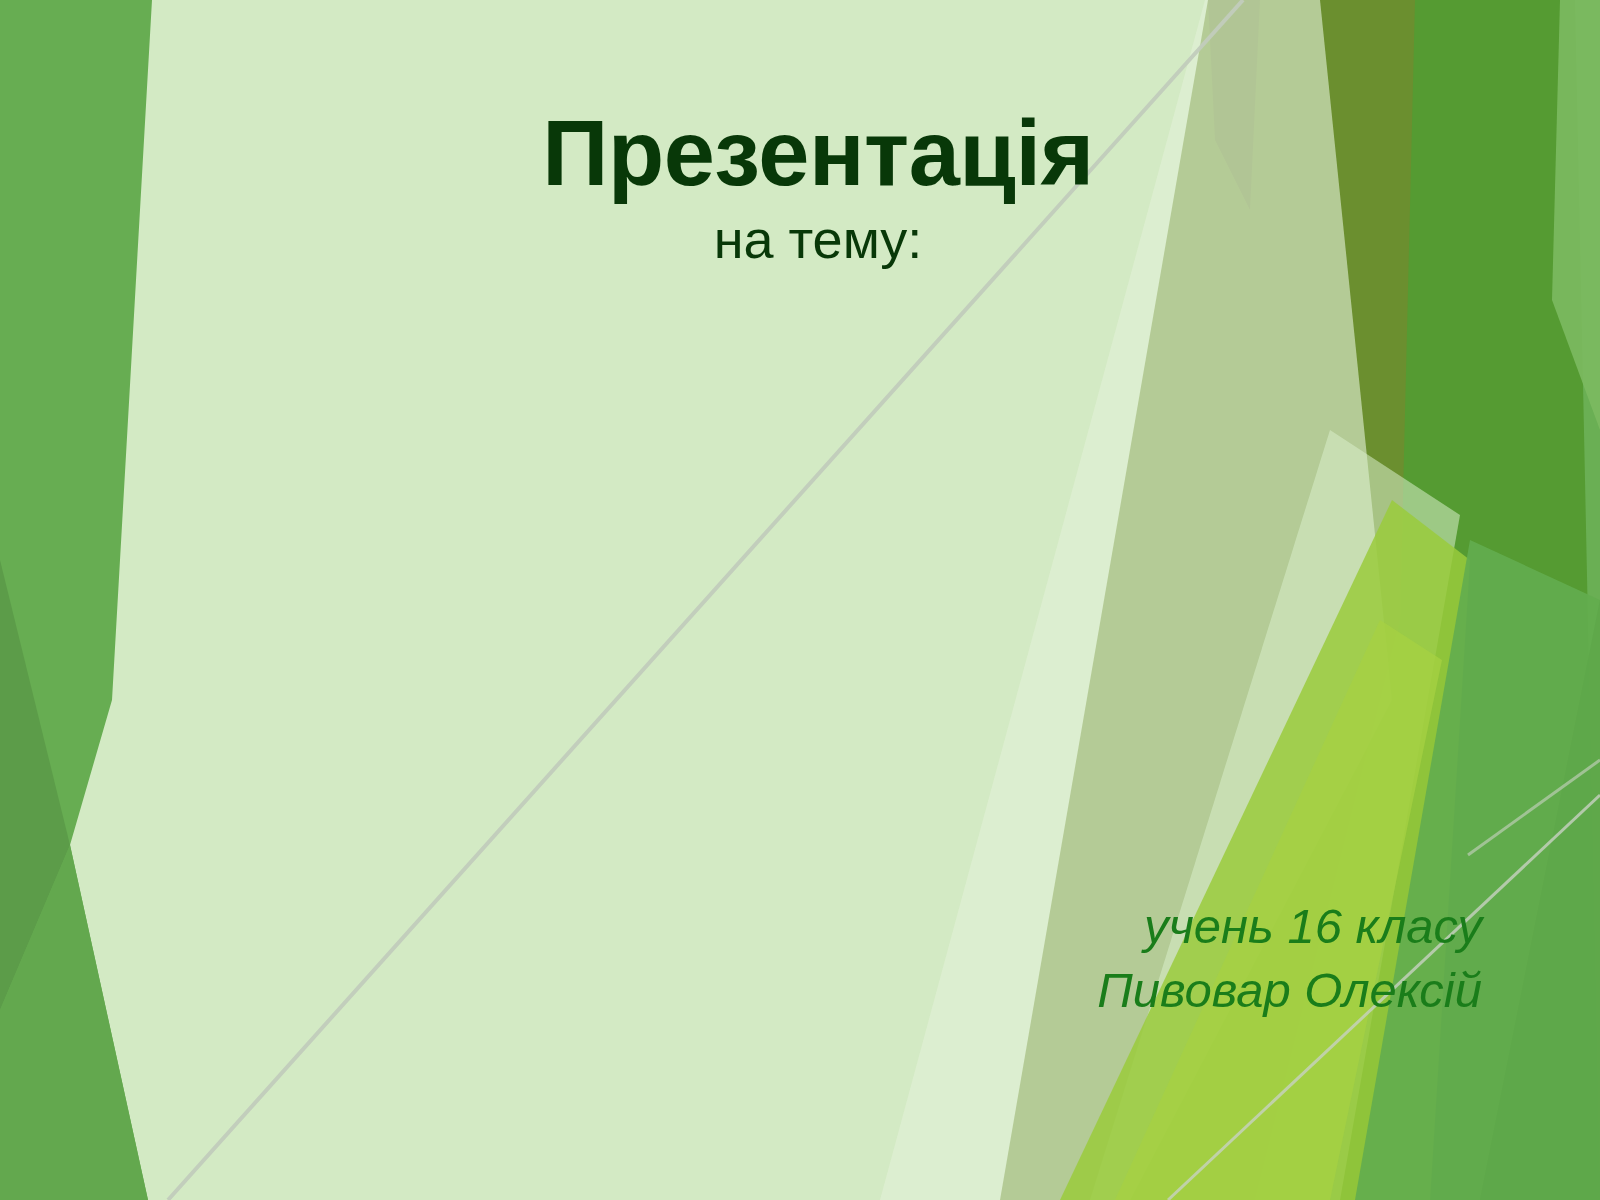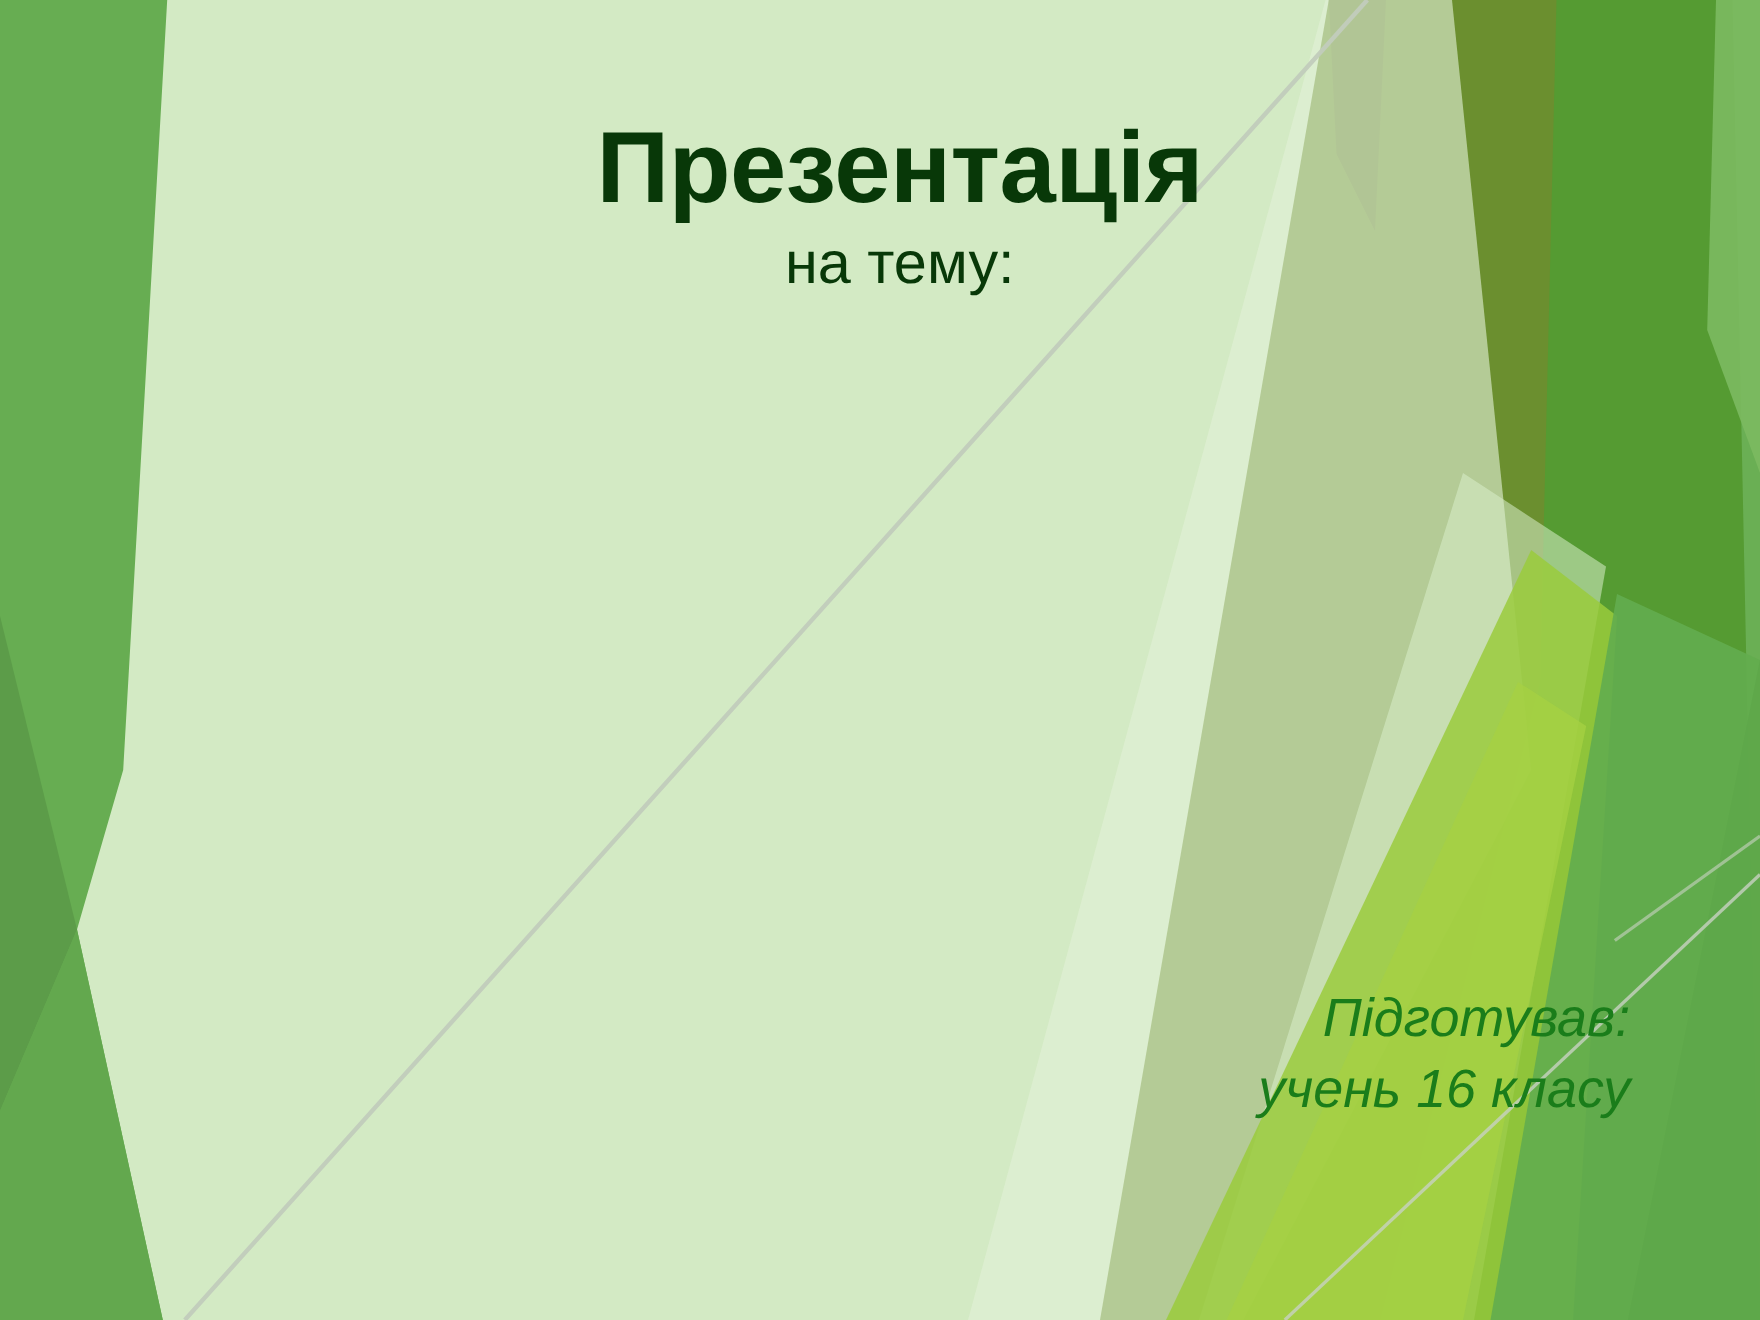--- a/index.html
+++ b/index.html
@@ -115,18 +115,18 @@
   </svg>
 
   <div id="content">
 
     <div id="title-block">
       <div class="title-line-1">Презентація</div>
       <div class="title-line-2">на тему:</div>
     </div>
 
     <div id="author-block">
-      <span class="author-line">Підготував:</span>
       <span class="author-line">учень 16 класу</span>
+      <span class="author-line">Пивовар Олексій</span>
     </div>
 
   </div>
 </div>
 
 </body></html>

